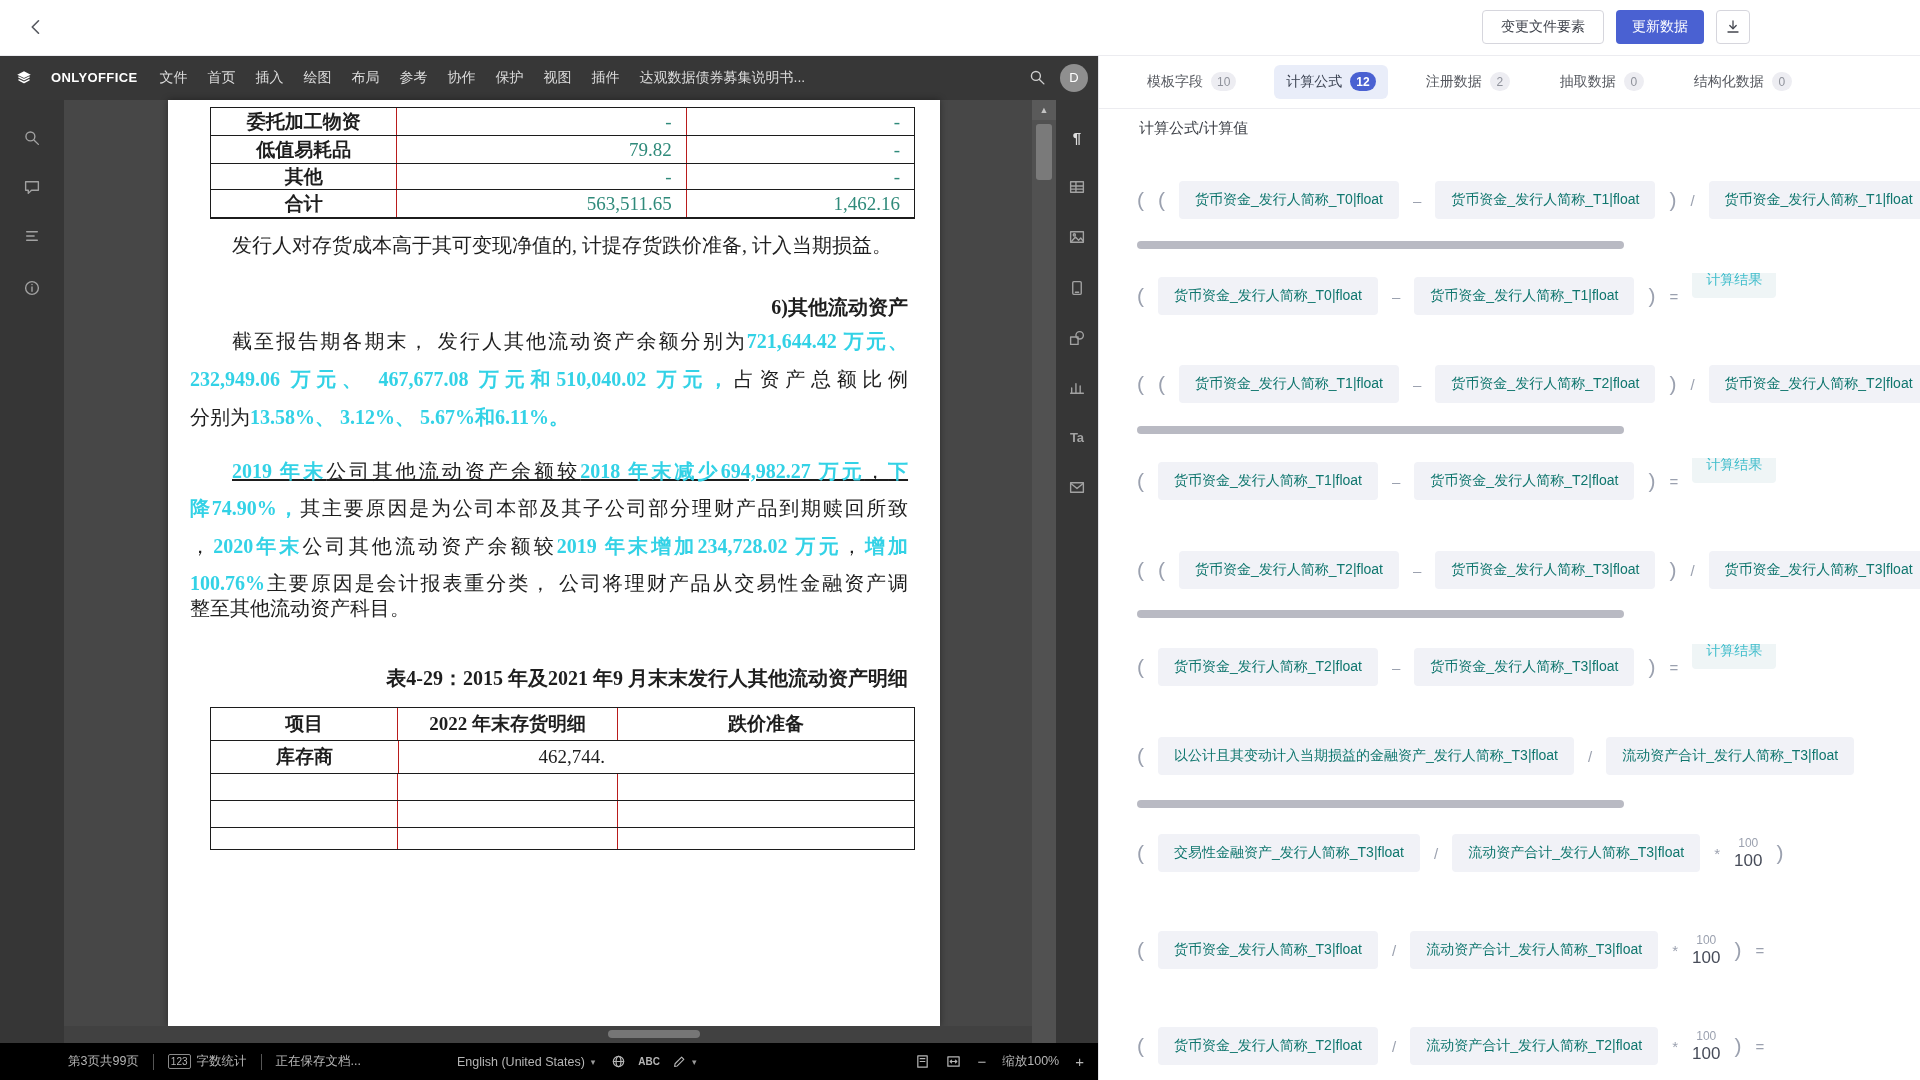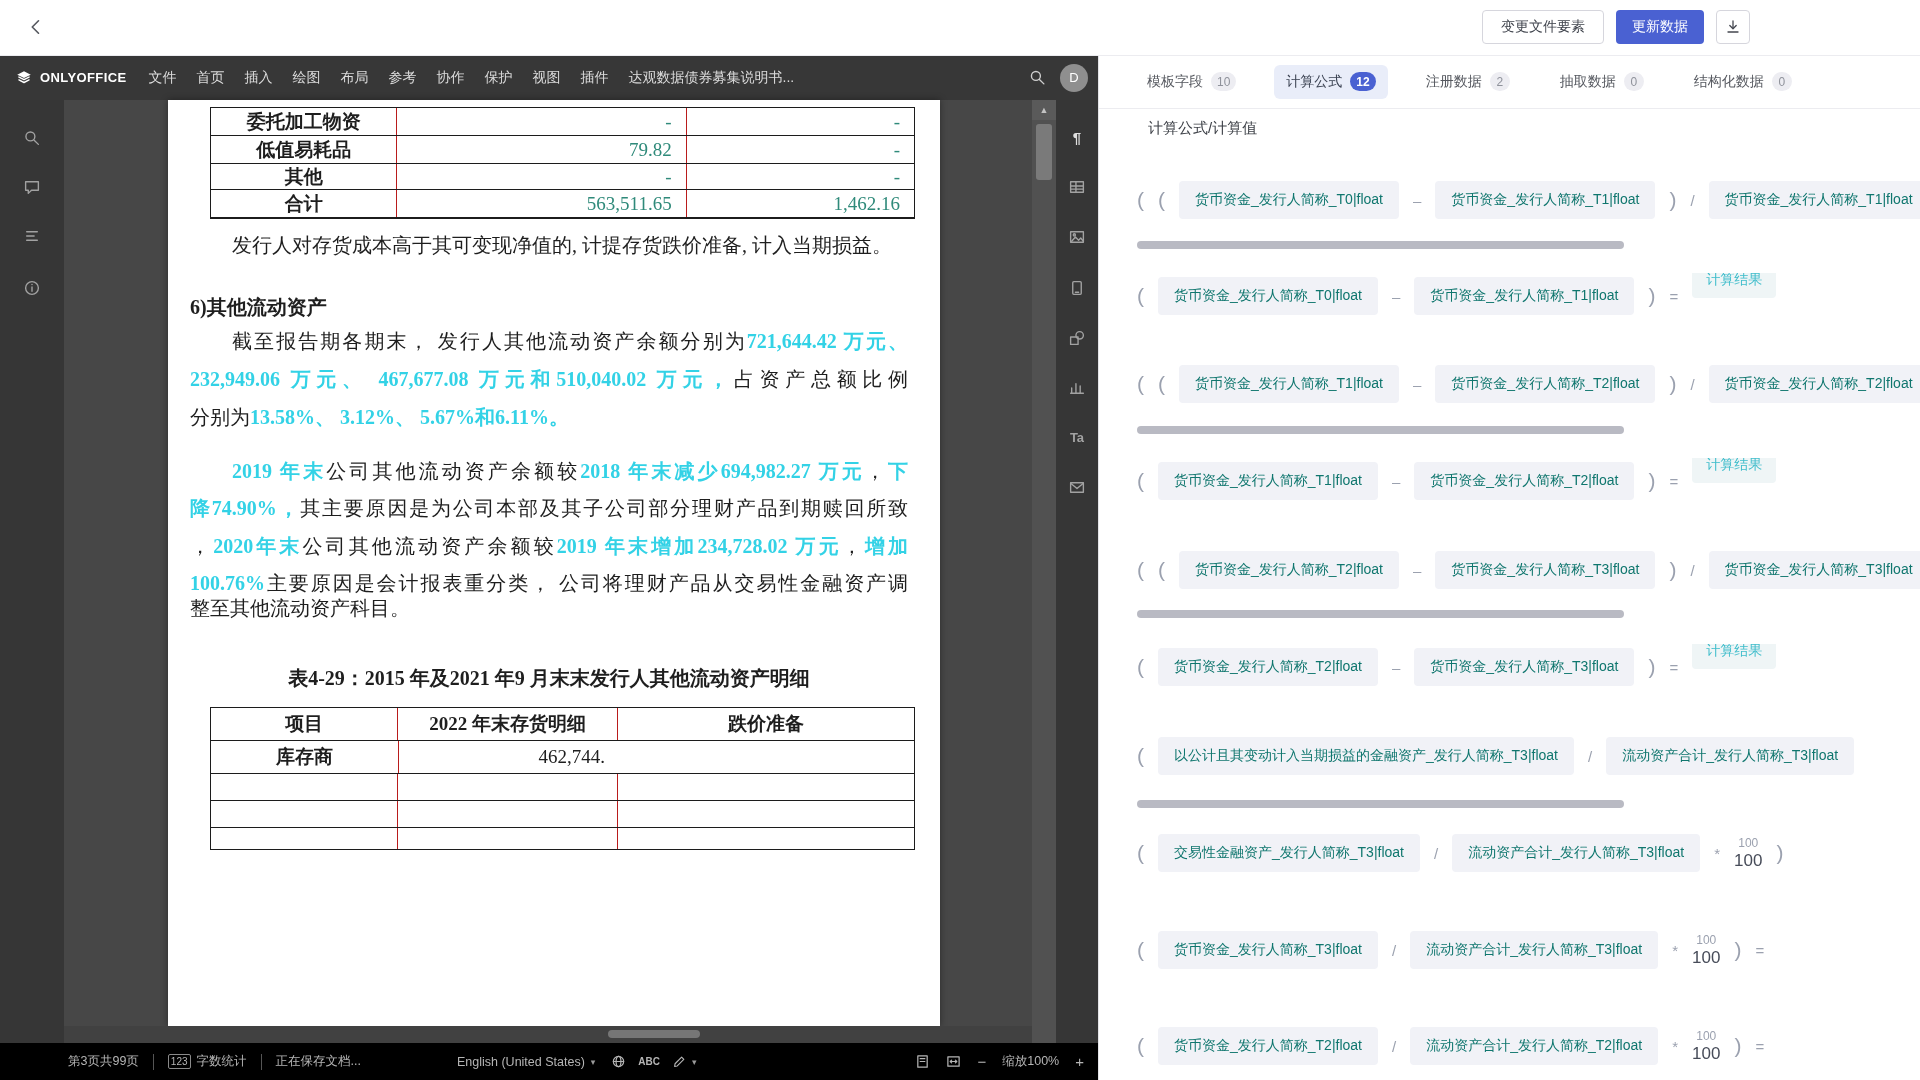--- a/index.html
+++ b/index.html
@@ -13,21 +13,21 @@
             align-items:center;justify-content:center;color:#55585f;cursor:pointer;}
   .topbar-actions{position:absolute;right:170px;top:10px;display:flex;gap:12px;align-items:center;}
   .btn{height:34px;border-radius:4px;font-size:14px;display:flex;align-items:center;
        justify-content:center;cursor:pointer;box-sizing:border-box;}
   .btn-outline{padding:0 18px;border:1px solid #d6d6dd;background:#fff;color:#3f434c;}
   .btn-primary{padding:0 16px;border:none;background:#4a61d2;color:#fff;}
   .btn-icon{width:34px;border:1px solid #d6d6dd;background:#fff;color:#44474f;}
   
   .menubar{position:absolute;left:0;top:55px;width:1098px;height:45px;background:#373737;
            display:flex;align-items:center;}
-  .brand{display:flex;align-items:center;gap:7px;padding:0 12px 0 15px;color:#fff;}
+  .brand{display:flex;align-items:center;gap:18px;padding:0 12px 0 15px;color:#fff;}
   .brand-name{font-size:13px;font-weight:700;letter-spacing:.4px;color:#fff;}
   #menu-items{display:flex;align-items:center;height:34px;}
   .menu-item{padding:0 10px;font-size:14px;color:#dcdcdc;line-height:45px;cursor:pointer;white-space:nowrap;}
   .menubar-right{margin-left:auto;display:flex;align-items:center;gap:14px;padding-right:10px;}
   .mb-search{color:#cfcfcf;cursor:pointer;}
   .avatar{width:28px;height:28px;border-radius:50%;background:#8f8f8f;color:#fff;font-size:13px;
           display:flex;align-items:center;justify-content:center;cursor:pointer;}
   
   .editor-body{position:absolute;left:0;top:100px;width:1098px;height:943px;background:#474747;}
   .left-rail{position:absolute;left:0;top:0;width:64px;height:100%;background:#363636;}
@@ -41,21 +41,21 @@
   .hscroll-thumb{position:absolute;left:544px;top:4px;width:92px;height:8px;background:#767676;border-radius:4px;cursor:pointer;}
   
   .page{position:absolute;left:168px;top:0;width:772px;height:926px;background:#fff;
         box-shadow:0 0 7px rgba(0,0,0,.4);overflow:hidden;}
   .doc-line{position:absolute;left:22px;width:718px;transform:translateY(-50%);
             font-family:"Liberation Serif","DejaVu Serif",serif;font-size:20px;color:#1e1e1e;
             white-space:nowrap;line-height:30px;}
   .doc-line.justify{white-space:normal;text-align:justify;text-align-last:justify;word-break:break-all;}
   .doc-line.indent{padding-left:42px;box-sizing:border-box;}
   .doc-line.center{text-align:center;}
-  .doc-line.bold{font-weight:700;}
+  .doc-line.bold{font-weight:700;text-align:right;}
   .hl{color:#33d2e6;font-weight:700;}
   .dtable{position:absolute;left:42px;width:705px;border:1px solid #1c1c1c;box-sizing:border-box;
           font-family:"Liberation Serif","DejaVu Serif",serif;font-size:19px;color:#1e1e1e;}
   .dtable.t1{border-bottom-width:2px;}
   .dtr{display:flex;border-bottom:1px solid #1c1c1c;box-sizing:border-box;}
   .dtr:last-child{border-bottom:none;}
   .dtc{border-right:1px solid #b91c1c;box-sizing:border-box;display:flex;align-items:center;overflow:hidden;}
   .dtc:last-child{border-right:none;}
   .dtc.lab{justify-content:center;font-weight:700;}
   .dtc.val{justify-content:flex-end;padding-right:14px;}
@@ -77,21 +77,21 @@
   .panel-tabs{height:53px;display:flex;align-items:center;gap:26px;padding-left:36px;}
   .tab{display:flex;align-items:center;gap:8px;height:34px;padding:0 12px;border-radius:6px;cursor:pointer;}
   .tab.active{background:#e9edf9;}
   .tab-label{font-size:14px;color:#55585f;}
   .tab.active .tab-label{color:#3b4252;}
   .badge{min-width:20px;height:19px;border-radius:10px;background:#ededf2;color:#8f929b;font-size:12px;
          display:flex;align-items:center;justify-content:center;padding:0 6px;box-sizing:border-box;}
   .tab.active .badge{background:#4a61d2;color:#fff;font-weight:700;}
   .panel-divider{height:1px;background:#ececf0;}
   .panel-content{position:relative;height:970px;overflow:hidden;}
-  .panel-title{position:absolute;left:49px;top:10px;font-size:15px;color:#3d4047;}
+  .panel-title{position:absolute;left:40px;top:10px;font-size:15px;color:#3d4047;}
   .frow{position:absolute;left:38px;right:0;height:46px;display:flex;align-items:center;gap:14px;
         white-space:nowrap;overflow:hidden;}
   .paren{font-size:21px;color:#9ba1af;}
   .chip{background:#f1f2f7;border-radius:4px;padding:10px 16px;font-size:14px;color:#0f766e;
         cursor:pointer;flex:0 0 auto;}
   .op{font-size:15px;color:#9ba1af;}
   .result{background:#eff5f6;border-radius:4px;padding:9px 14px;font-size:14px;color:#3fbdcb;
           transform:translateY(-16px);cursor:pointer;}
   .frac{display:flex;flex-direction:column;align-items:center;gap:1px;}
   .frac .ft{font-size:12px;color:#9ba1af;line-height:14px;}
@@ -210,21 +210,21 @@
             <div class="dtc val teal" style="width: 290px;">563,511.65</div>
             <div class="dtc val teal" style="width: 228px;">1,462.16</div>
           </div>
         </div>
       <div id="doc-lines">
           <div class="doc-line indent" style="top: 145px;"><span>发行人对存货成本高于其可变现净值的, 计提存货跌价准备, 计入当期损益。</span></div>
           <div class="doc-line bold" style="top: 207px;"><span>6)其他流动资产</span></div>
           <div class="doc-line indent justify" style="top: 241px;"><span>截至报告期各期末， 发行人其他流动资产余额分别为</span><span class="hl">721,644.42 万元、</span></div>
           <div class="doc-line justify" style="top: 279px;"><span class="hl">232,949.06 万元、 467,677.08 万元和510,040.02 万元，</span><span>占资产总额比例</span></div>
           <div class="doc-line " style="top: 317px;"><span>分别为</span><span class="hl">13.58%、 3.12%、 5.67%和6.11%。</span></div>
-          <div class="doc-line indent justify" style="top: 371px;"><span class="hl">2019 年末</span><span>公司其他流动资产余额较</span><span class="hl">2018 年末减少694,982.27 万元</span><span>，</span><span class="hl">下</span></div>
+          <div class="doc-line indent justify" style="top: 371px; text-decoration: underline;"><span class="hl">2019 年末</span><span>公司其他流动资产余额较</span><span class="hl">2018 年末减少694,982.27 万元</span><span>，</span><span class="hl">下</span></div>
           <div class="doc-line justify" style="top: 408px;"><span class="hl">降74.90%，</span><span>其主要原因是为公司本部及其子公司部分理财产品到期赎回所致</span></div>
           <div class="doc-line justify" style="top: 446px;"><span>，</span><span class="hl">2020年末</span><span>公司其他流动资产余额较</span><span class="hl">2019 年末增加234,728.02 万元</span><span>，</span><span class="hl">增加</span></div>
           <div class="doc-line justify" style="top: 483px;"><span class="hl">100.76%</span><span>主要原因是会计报表重分类， 公司将理财产品从交易性金融资产调</span></div>
           <div class="doc-line " style="top: 508px;"><span>整至其他流动资产科目。</span></div>
           <div class="doc-line center bold" style="top: 578px;"><span>表4-29：2015 年及2021 年9 月末末发行人其他流动资产明细</span></div>
         </div>
       <div class="dtable" id="doc-table2" style="top:607px;">
           <div class="dtr" style="height: 33px;">
             <div class="dtc hdr" style="width: 188px;">项目</div>
             <div class="dtc hdr" style="width: 220px;">2022 年末存货明细</div>

